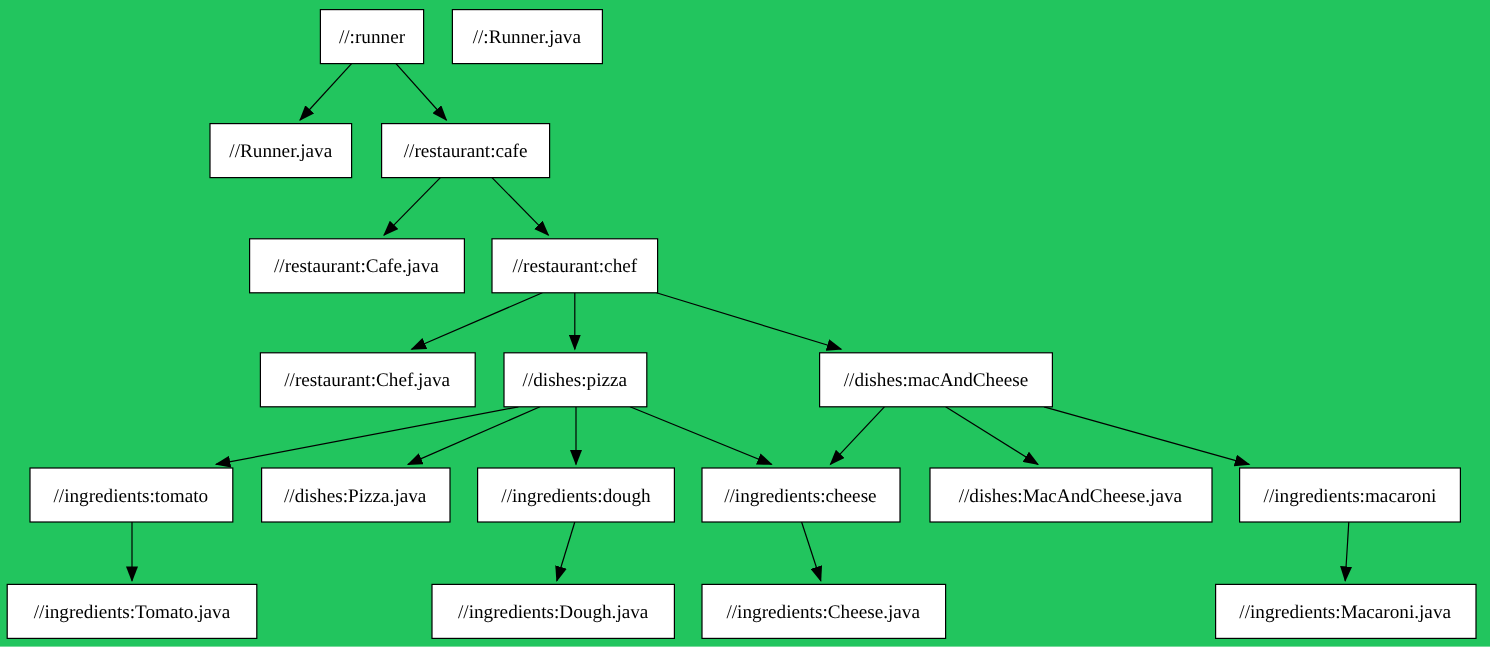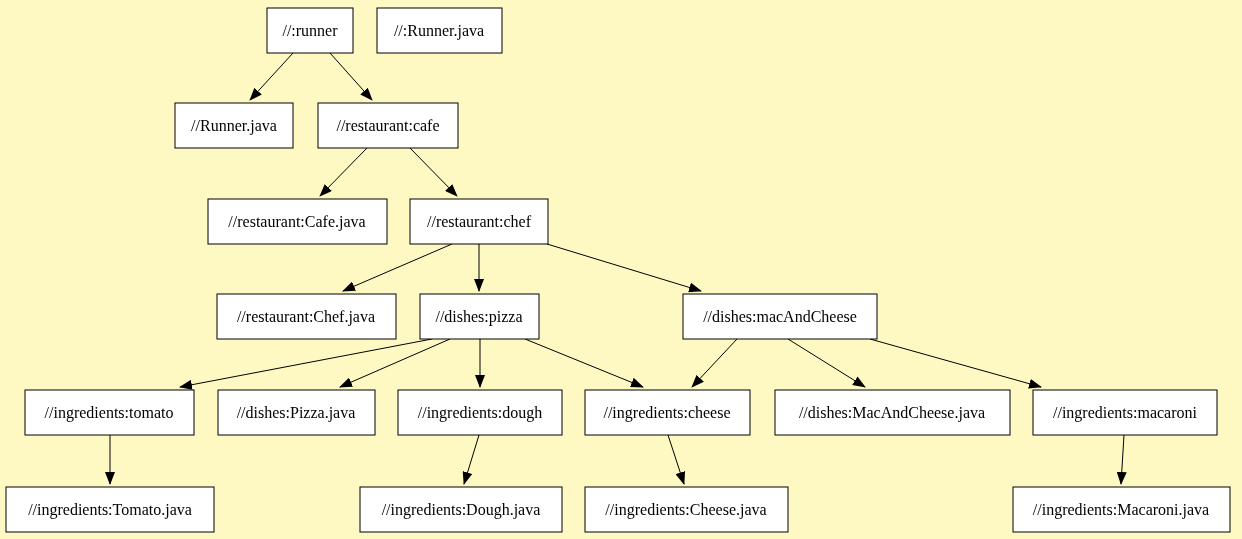--- a/index.html
+++ b/index.html
@@ -4,21 +4,21 @@
 <style>
   html, body {
     margin: 0;
     padding: 0;
     background: #ffffff;
   }
   .canvas-wrap {
     position: relative;
     width: 1242px;
     height: 539px;
-    background: #fef9c3;
+    background: #22c55e;
     font-family: "Liberation Serif", "DejaVu Serif", serif;
   }
   svg text {
     font-family: "Liberation Serif", "DejaVu Serif", serif;
     font-size: 16px;
     fill: #000000;
   }
   svg rect.node-box {
     fill: #ffffff;
     stroke: #000000;

